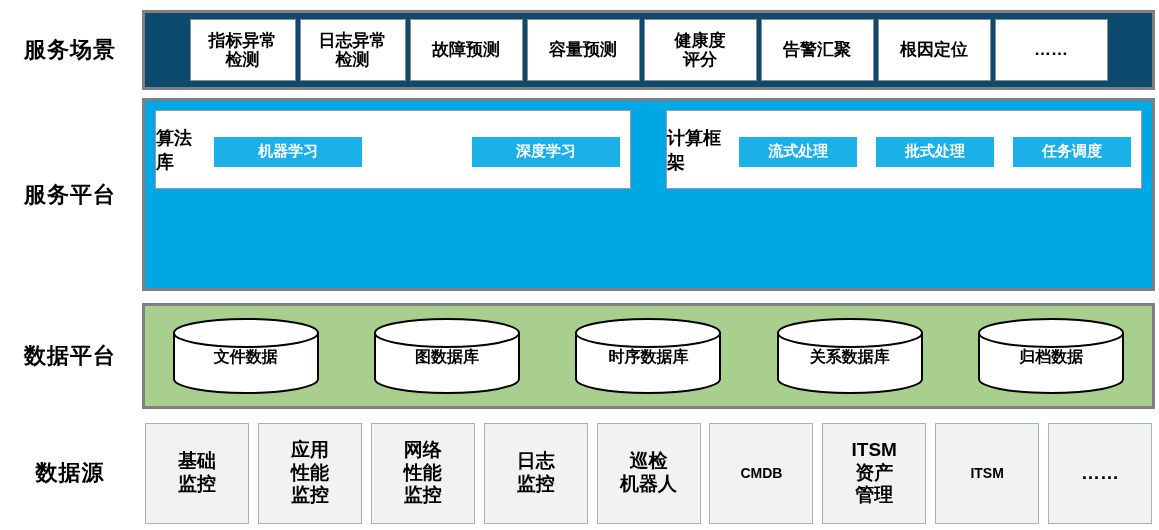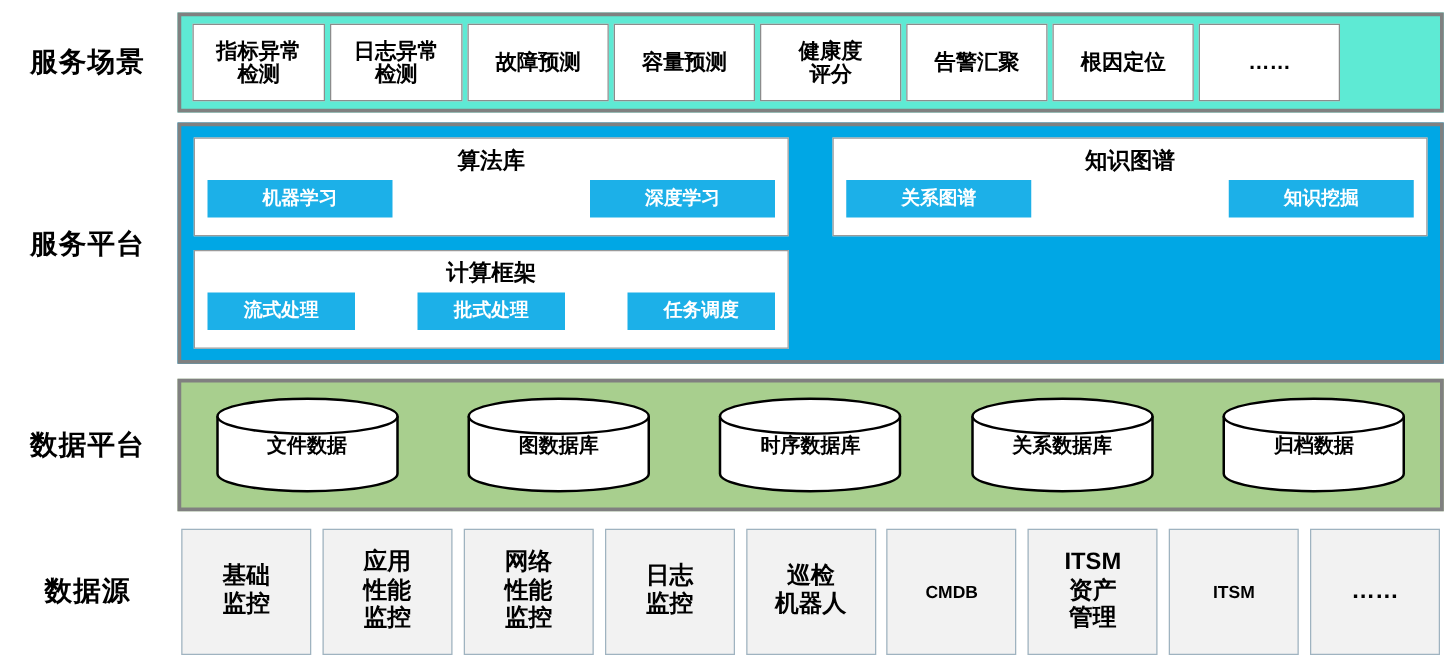--- a/index.html
+++ b/index.html
@@ -40,24 +40,24 @@
     left: 142px;
     width: 1013px;
     box-sizing: border-box;
     border: 3px solid #808080;
   }
 
   
   #band-scenario {
     top: 10px;
     height: 80px;
-    background: #5eead4;
-    display: flex;
-    align-items: center;
-    justify-content: flex-start;
+    background: #0c4a6e;
+    display: flex;
+    align-items: center;
+    justify-content: center;
     padding: 0 7px;
   }
   .scenario-box {
     box-sizing: border-box;
     height: 62px;
     background: #ffffff;
     border: 1px solid #8c8c8c;
     display: flex;
     align-items: center;
     justify-content: center;
@@ -81,21 +81,21 @@
     display: grid;
     grid-template-columns: 1fr 1fr;
     grid-template-rows: 1fr 1fr;
     gap: 11px 35px;
   }
   .panel {
     background: #ffffff;
     border: 1px solid #9a9a9a;
     box-sizing: border-box;
     display: flex;
-    flex-direction: column;
+    flex-direction: row;
     align-items: center;
     justify-content: flex-start;
     padding-top: 5px;
   }
   .panel-title {
     font-weight: bold;
     font-size: 18px;
     color: #000000;
     margin-bottom: 4px;
   }
@@ -211,27 +211,20 @@
   <div class="band" id="band-platform">
 
     <div class="panel">
       <div class="panel-title">算法库</div>
       <div class="chip-row two">
         <div class="chip w-lg">机器学习</div>
         <div class="chip w-lg">深度学习</div>
       </div>
     </div>
 
-    <div class="panel">
-      <div class="panel-title">知识图谱</div>
-      <div class="chip-row two">
-        <div class="chip w-lg">关系图谱</div>
-        <div class="chip w-lg">知识挖掘</div>
-      </div>
-    </div>
 
 
     <div class="panel">
       <div class="panel-title">计算框架</div>
       <div class="chip-row three">
         <div class="chip w-md">流式处理</div>
         <div class="chip w-md">批式处理</div>
         <div class="chip w-md">任务调度</div>
       </div>
     </div>

